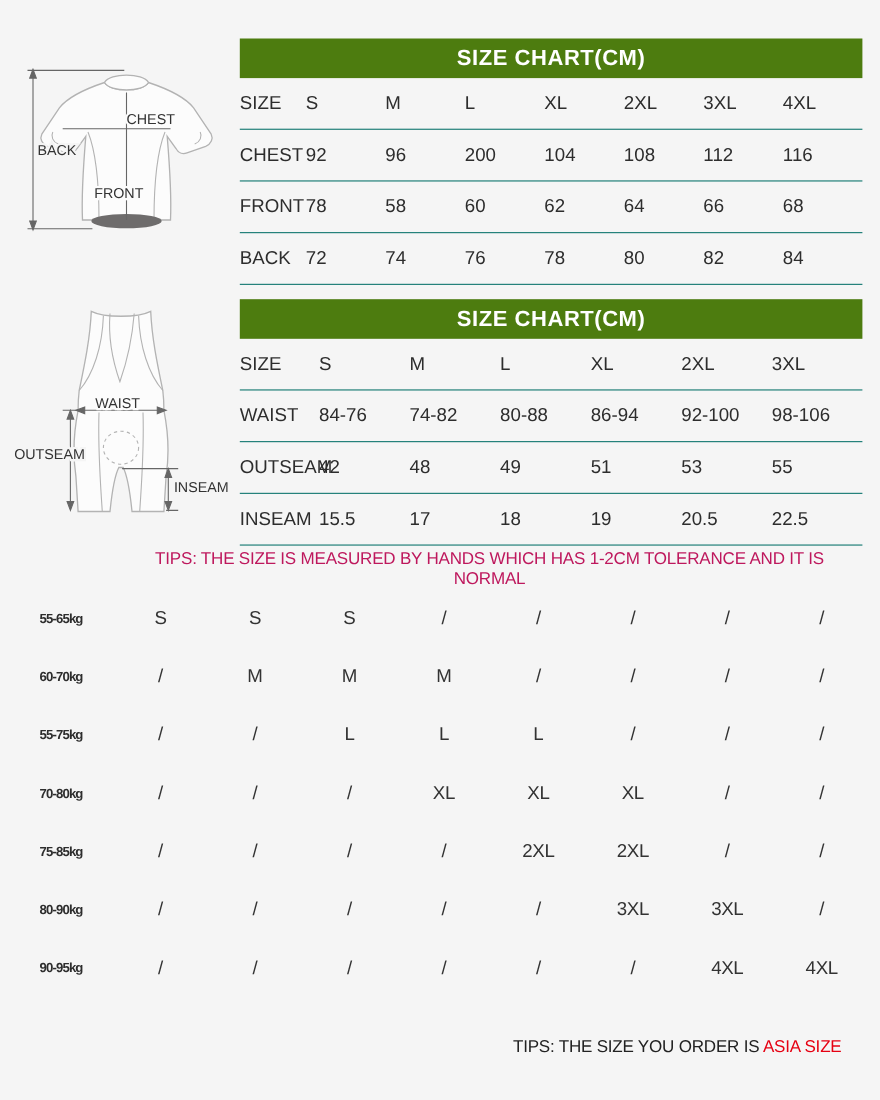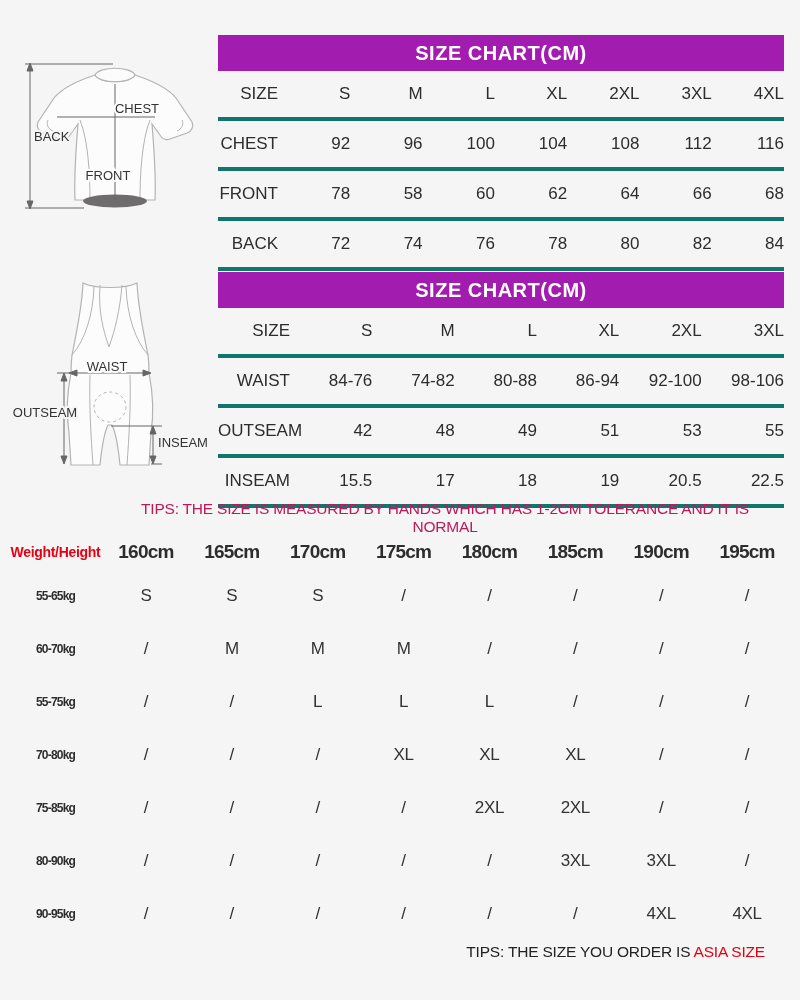--- a/index.html
+++ b/index.html
@@ -1,24 +1,24 @@
 <!DOCTYPE html>
 <html><head>
 <meta charset="utf-8">
 <style>
   html,body{margin:0;padding:0;background:#f5f5f5;}
   .page{position:relative;width:800px;height:1000px;background:#f5f5f5;overflow:hidden;
         font-family:"Liberation Sans","DejaVu Sans",sans-serif;color:#2d2d2d;}
   .sizetable{position:absolute;left:218px;width:566px;}
   .t1{top:35px;}
   .t2{top:272px;}
-  .bar{height:36px;background:#a21caf;color:#ffffff;font-weight:bold;font-size:20px;
+  .bar{height:36px;background:#4d7c0f;color:#ffffff;font-weight:bold;font-size:20px;
        display:flex;align-items:center;justify-content:center;letter-spacing:.5px;}
-  .r{display:grid;height:46px;align-items:center;border-bottom:4px solid #0f766e;
-     font-size:17px;text-align:right;}
+  .r{display:grid;height:46px;align-items:center;border-bottom:1px solid #0f766e;
+     font-size:17px;text-align:left;}
   .t1 .r{grid-template-columns:60px repeat(7,1fr);}
   .t2 .r{grid-template-columns:72px repeat(6,1fr);}
   .c{white-space:nowrap;}
   .tips-top{position:absolute;top:500px;left:120px;width:650px;text-align:center;
             font-size:15.5px;letter-spacing:-.2px;color:#be185d;}
   .wh{position:absolute;left:8px;top:535px;width:782px;}
   .wh .r{display:grid;grid-template-columns:95px repeat(8,1fr);border:none;height:53px;
          align-items:center;text-align:center;}
   .wh .r.head{height:34px;}
   .wh-corner{color:#e60012;font-weight:bold;font-size:14px;letter-spacing:-.3px;}
@@ -104,21 +104,21 @@
       <div class="c">L</div>
       <div class="c">XL</div>
       <div class="c">2XL</div>
       <div class="c">3XL</div>
       <div class="c">4XL</div>
     </div>
     <div class="r">
       <div class="c">CHEST</div>
       <div class="c">92</div>
       <div class="c">96</div>
-      <div class="c">100</div>
+      <div class="c">200</div>
       <div class="c">104</div>
       <div class="c">108</div>
       <div class="c">112</div>
       <div class="c">116</div>
     </div>
     <div class="r">
       <div class="c">FRONT</div>
       <div class="c">78</div>
       <div class="c">58</div>
       <div class="c">60</div>
@@ -175,31 +175,20 @@
       <div class="c">18</div>
       <div class="c">19</div>
       <div class="c">20.5</div>
       <div class="c">22.5</div>
     </div>
   </section>
 
   <div class="tips-top">TIPS: THE SIZE IS MEASURED BY HANDS WHICH HAS 1-2CM TOLERANCE AND IT IS NORMAL</div>
 
   <section class="wh">
-    <div class="r head">
-      <div class="c wh-corner">Weight/Height</div>
-      <div class="c wh-col">160cm</div>
-      <div class="c wh-col">165cm</div>
-      <div class="c wh-col">170cm</div>
-      <div class="c wh-col">175cm</div>
-      <div class="c wh-col">180cm</div>
-      <div class="c wh-col">185cm</div>
-      <div class="c wh-col">190cm</div>
-      <div class="c wh-col">195cm</div>
-    </div>
     <div class="r">
       <div class="c wh-lab">55-65kg</div>
       <div class="c wh-val">S</div>
       <div class="c wh-val">S</div>
       <div class="c wh-val">S</div>
       <div class="c wh-val">/</div>
       <div class="c wh-val">/</div>
       <div class="c wh-val">/</div>
       <div class="c wh-val">/</div>
       <div class="c wh-val">/</div>

